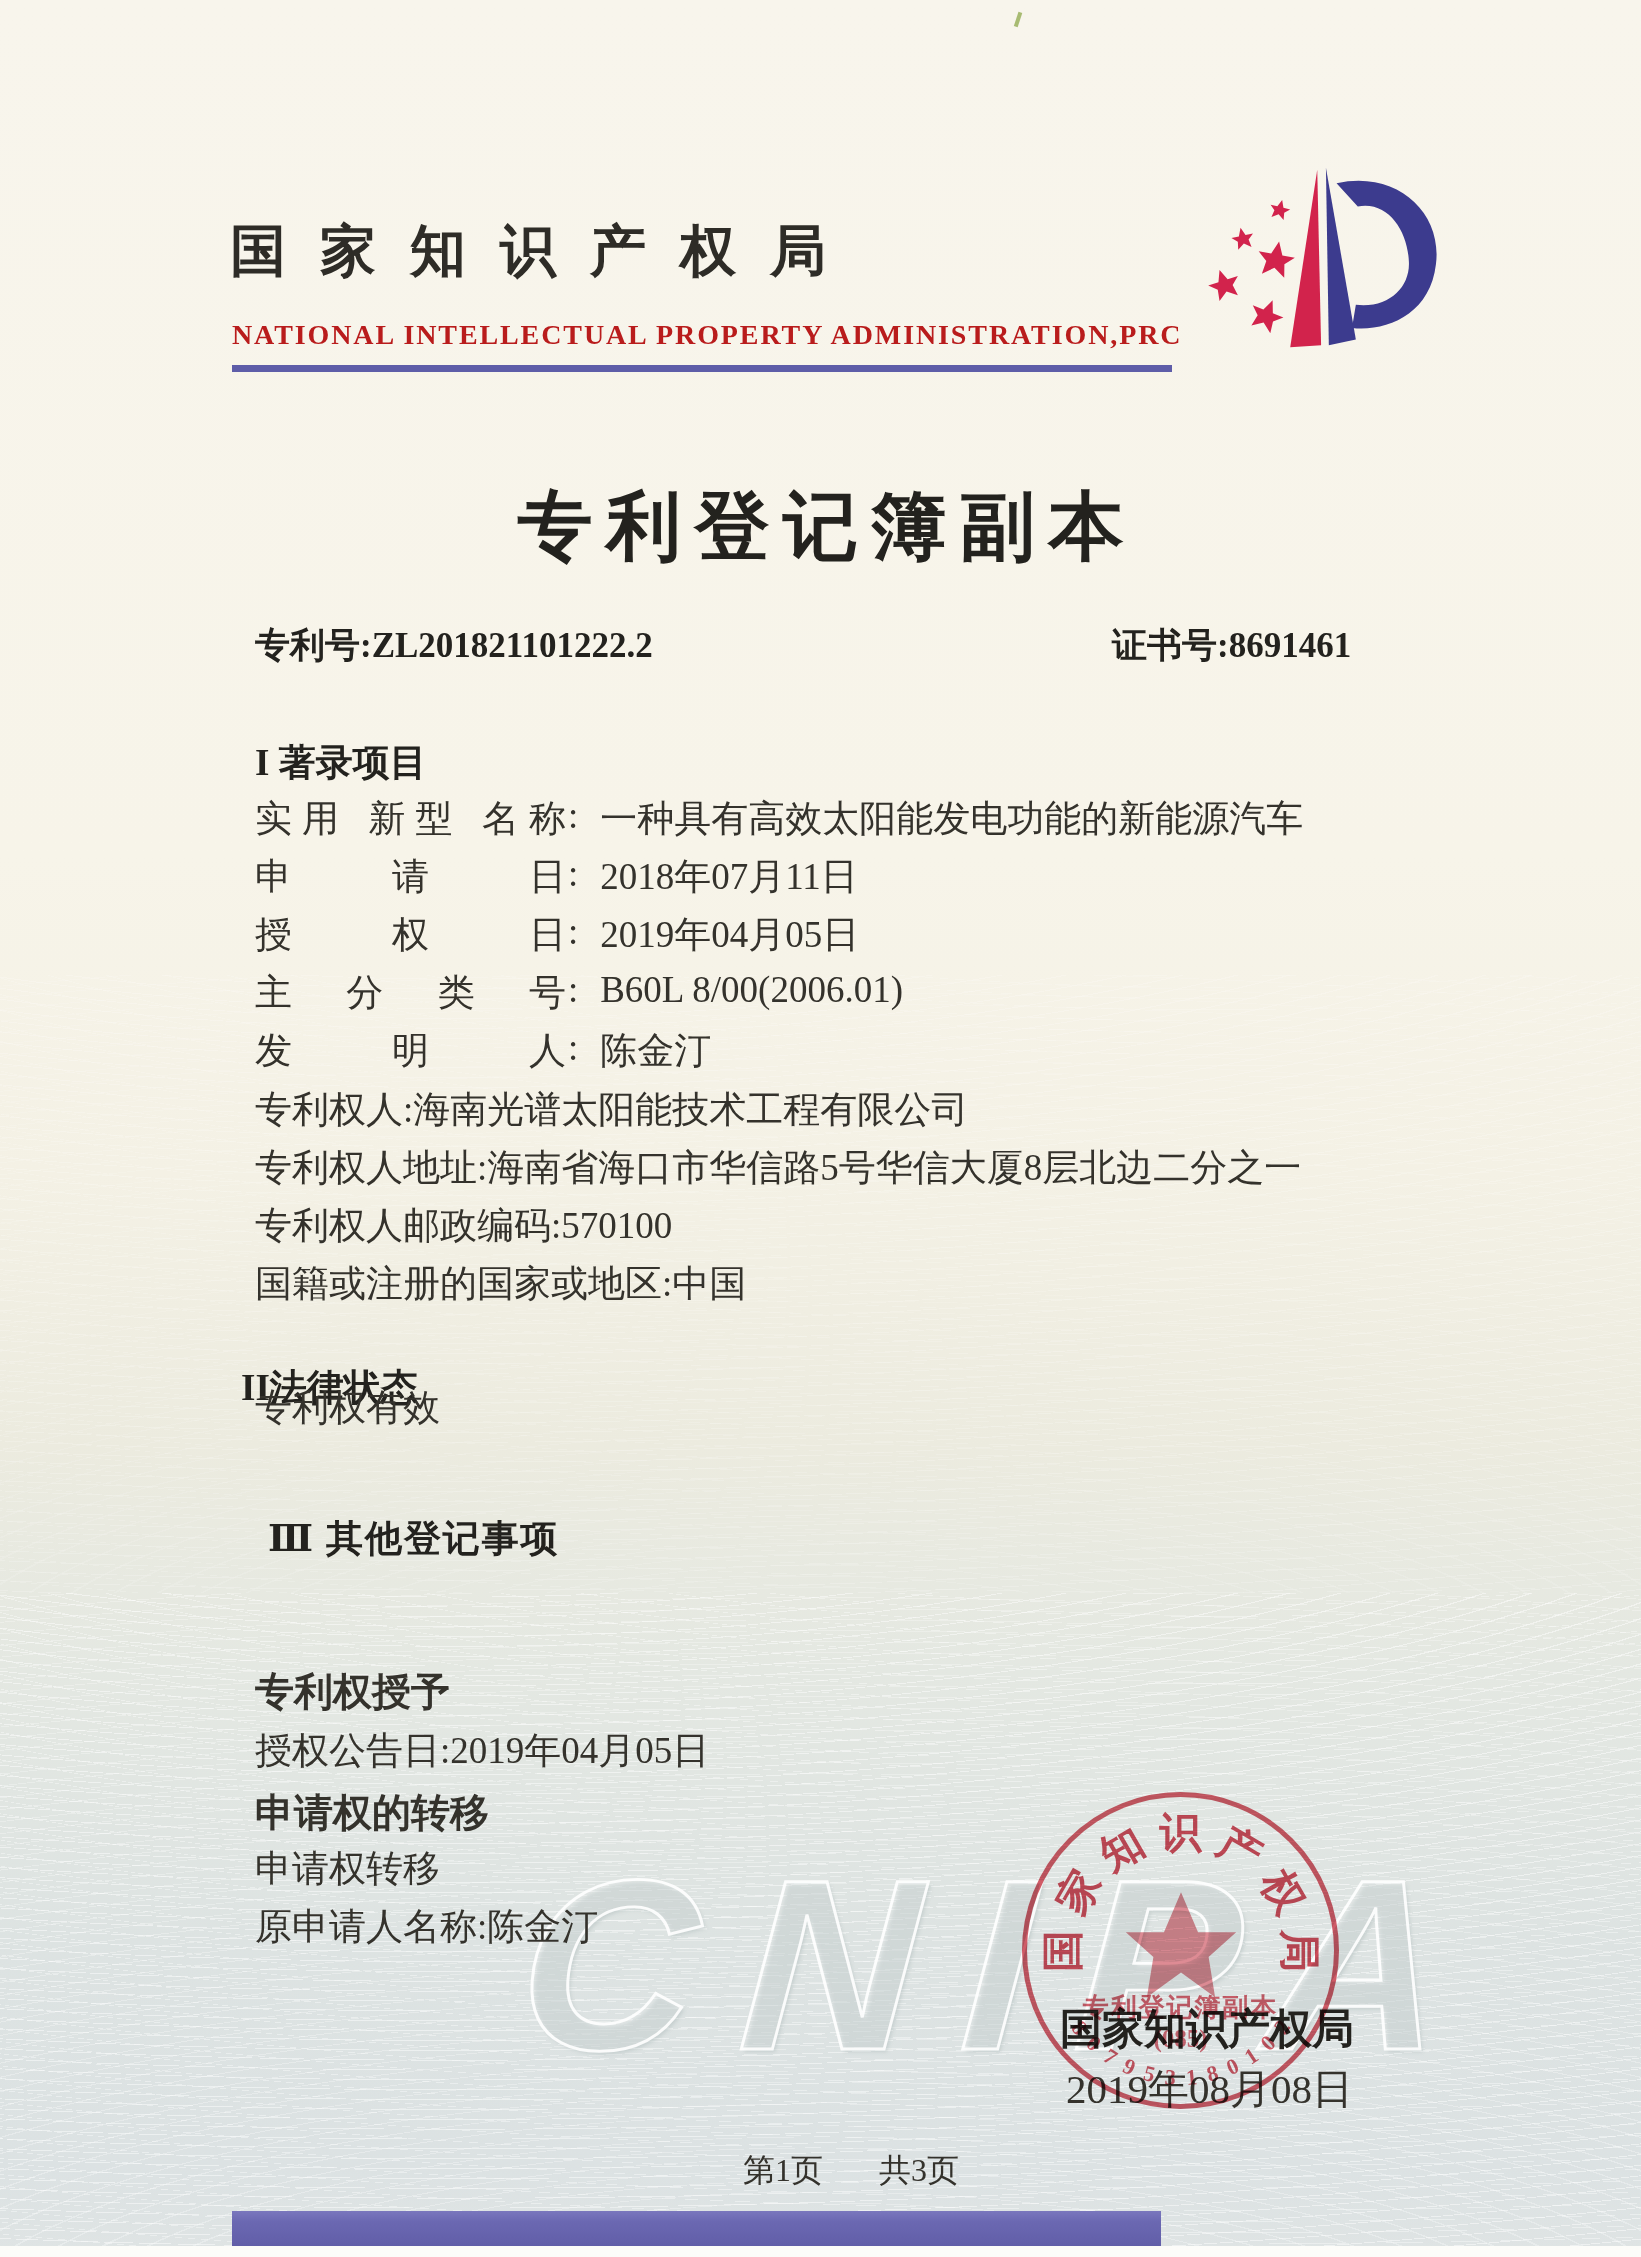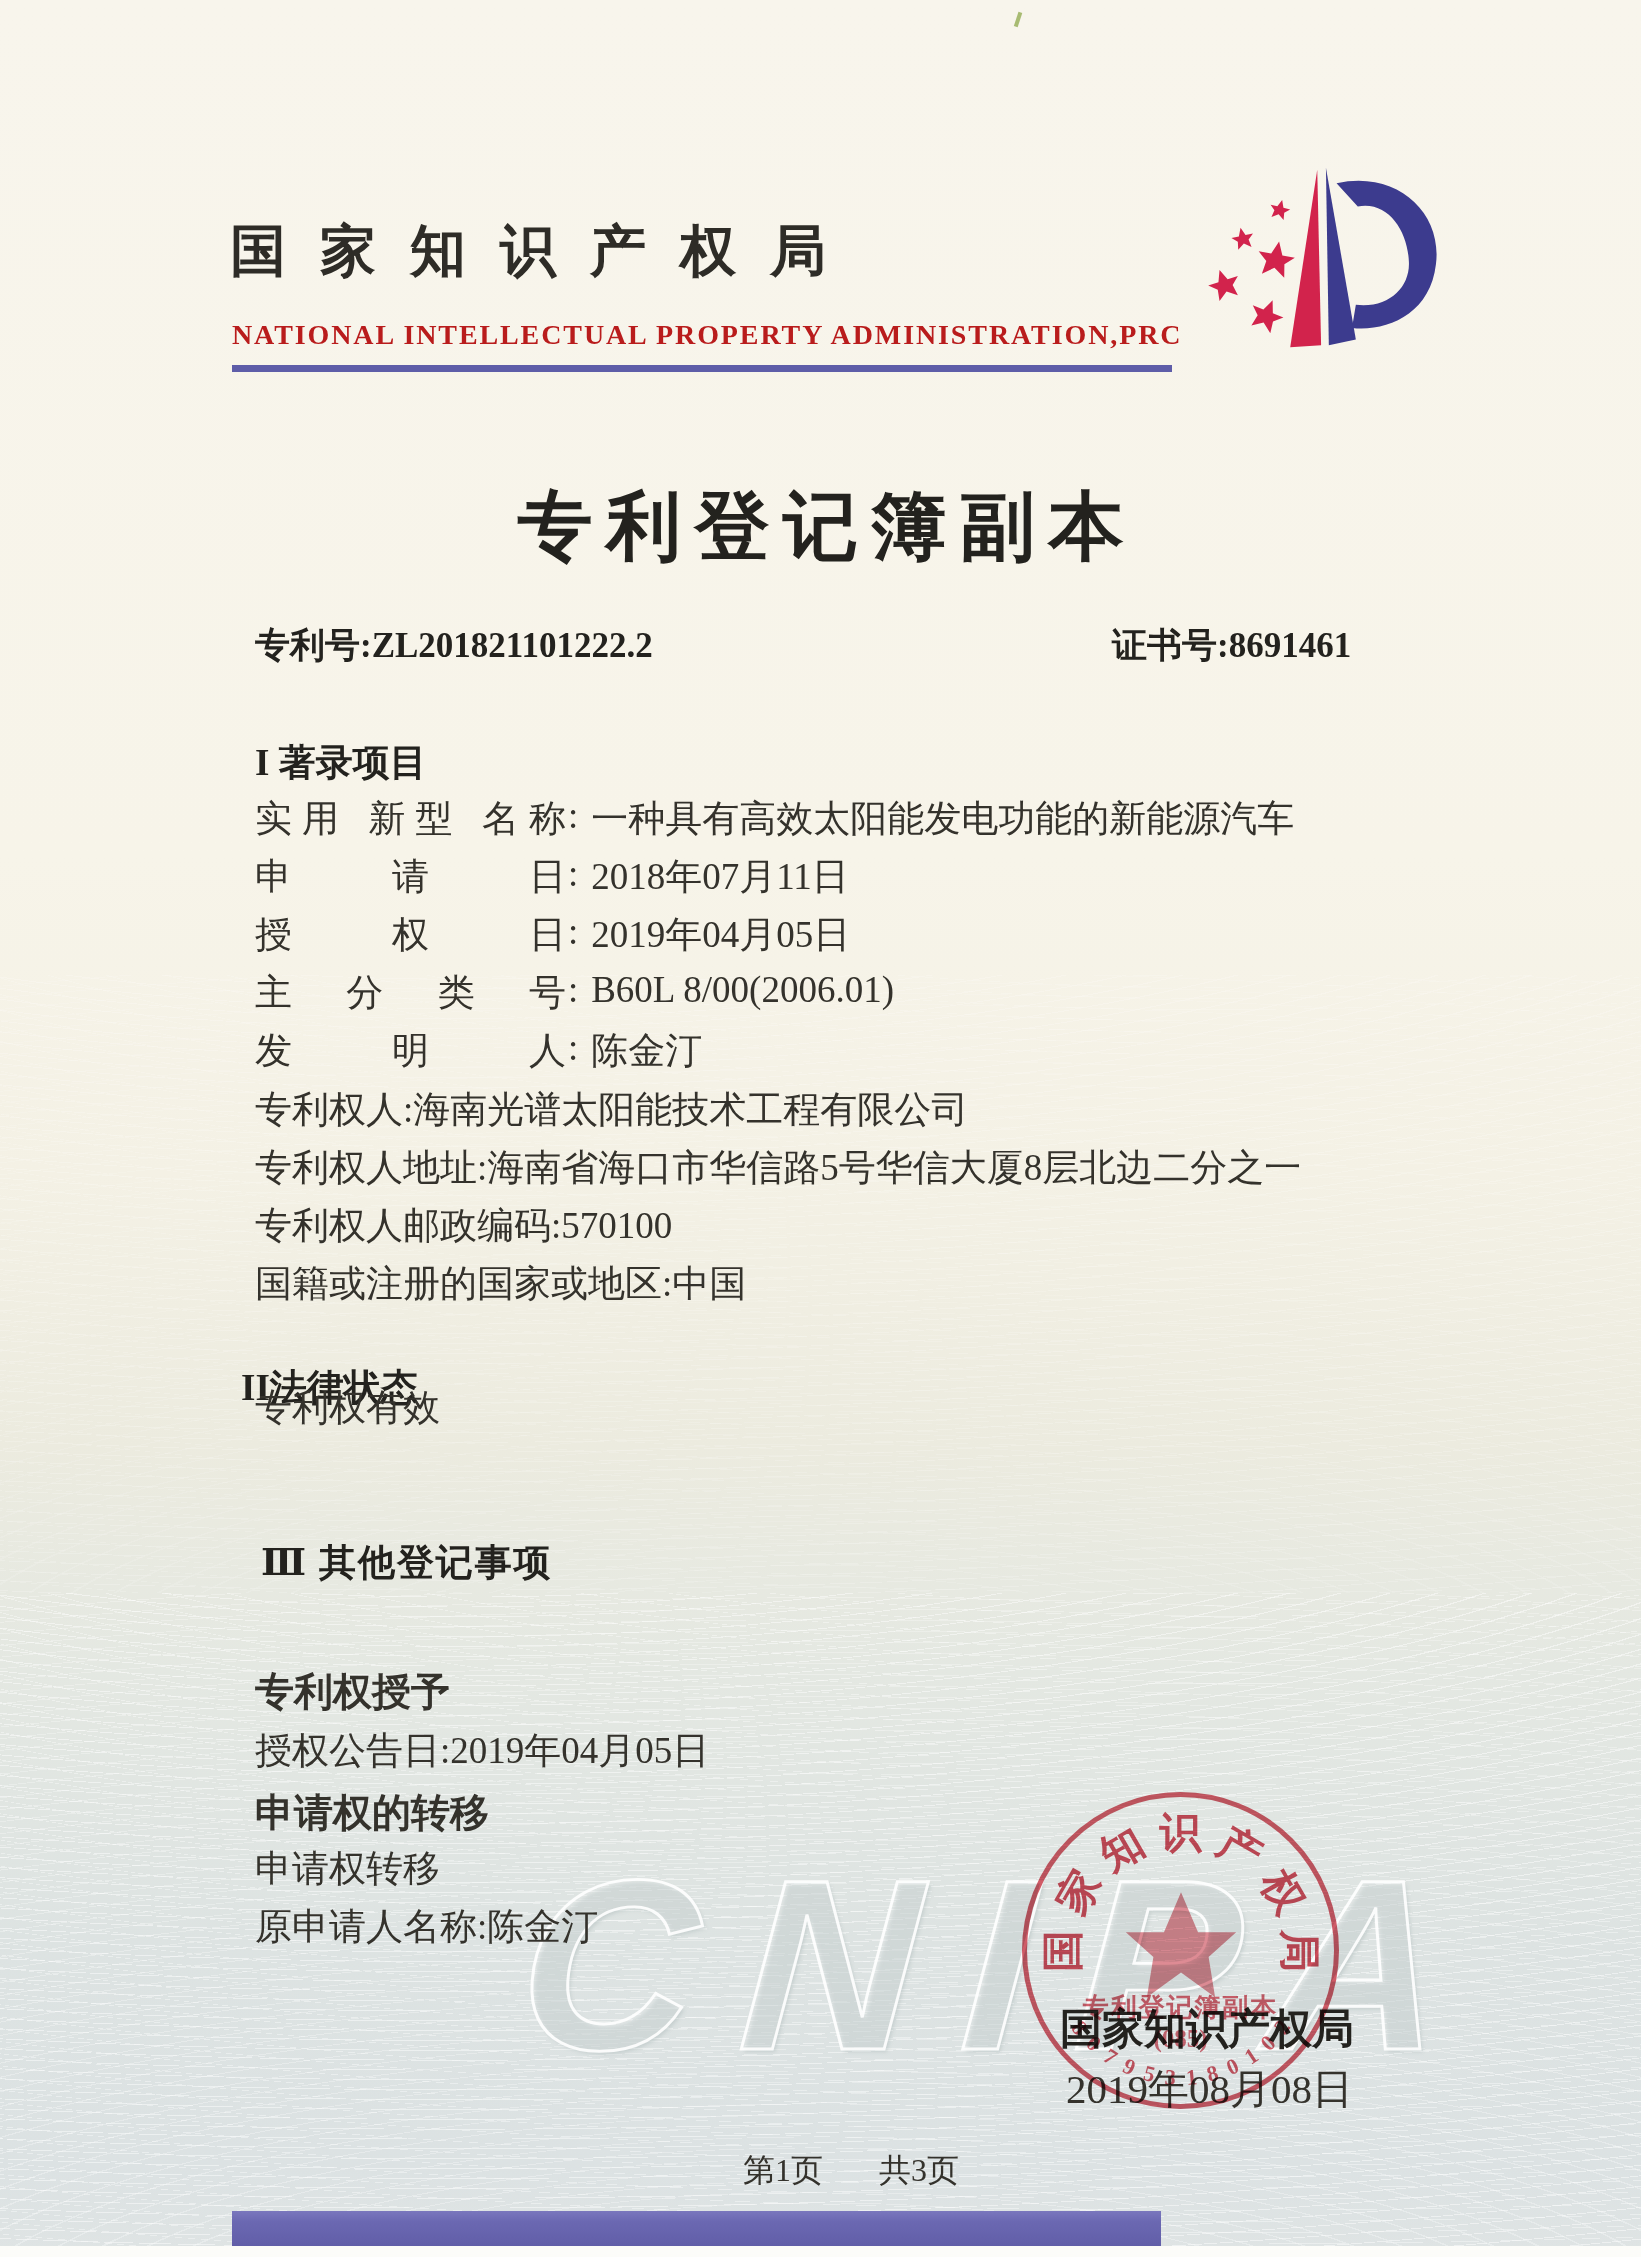--- a/index.html
+++ b/index.html
@@ -37,28 +37,28 @@
   .patent-no{left:255px;top:622px;}
   .cert-no{left:1112px;top:622px;text-align:center;}
 
   .sec-head{font-size:37px;font-weight:700;color:#23221e;}
   .s1-head{left:255px;top:738px;}
 
   .biblio{left:255px;top:794px;}
   .biblio .row{height:58px;display:flex;align-items:flex-start;font-size:37px;}
   .biblio .lab{display:inline-block;width:311px;text-align:justify;text-align-last:justify;}
   .biblio .col{margin-left:1.9px;}
-  .biblio .val{margin-left:13px;white-space:nowrap;}
+  .biblio .val{margin-left:22px;white-space:nowrap;}
 
   .holder{left:255px;top:1081px;font-size:37px;line-height:58px;white-space:nowrap;}
 
   .s2-head{left:241px;top:1319px;margin-top:44px;}
   .s2-status{left:255px;top:1383px;font-size:37px;}
 
-  .s3-head{left:261px;top:1514px;letter-spacing:1.9px;margin-top:24px;}
+  .s3-head{left:268px;top:1514px;letter-spacing:1.9px;}
   .grant-head{left:255px;top:1665px;font-size:39px;font-weight:700;}
   .grant-line{left:255px;top:1726px;font-size:37px;}
 
   .transfer-head{left:255px;top:1786px;font-size:39px;font-weight:700;}
   .transfer-lines{left:255px;top:1840px;font-size:37px;line-height:58px;white-space:nowrap;}
 
   .issuer-name{left:1060px;top:2001px;font-size:42px;font-weight:700;color:#23221e;}
   .issuer-date{left:1066px;top:2062px;font-size:41px;}
 
   .footer{left:743px;top:2149px;font-size:32px;}

